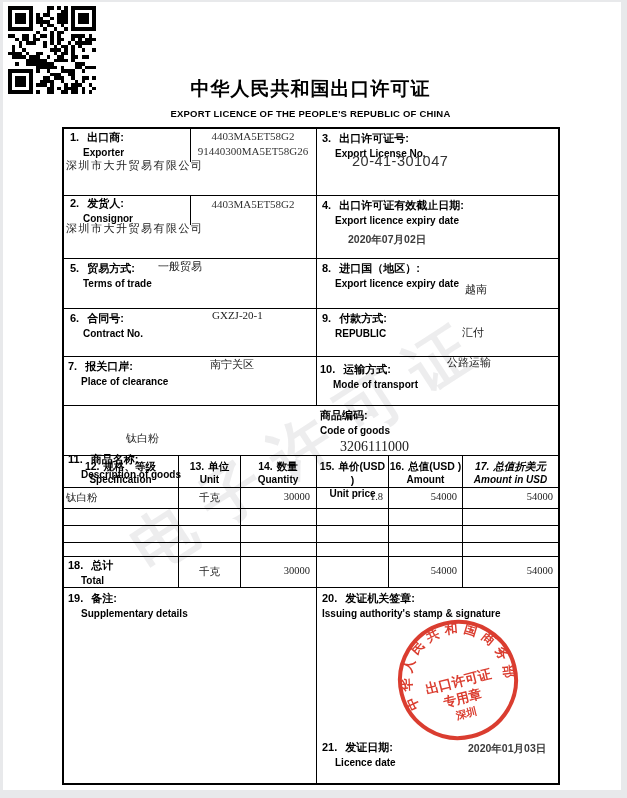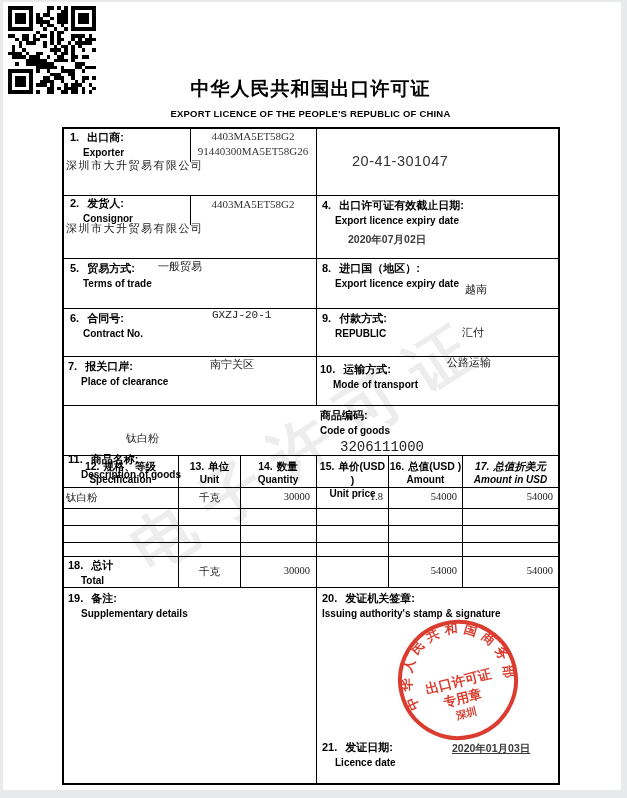--- a/index.html
+++ b/index.html
@@ -9,42 +9,42 @@
   .ln{position:absolute;background:#000;}
   #title{position:absolute;left:62px;top:76px;width:497px;text-align:center;
          font-weight:bold;font-size:19px;letter-spacing:1px;color:#000;}
   #subtitle{position:absolute;left:62px;top:108px;width:497px;text-align:center;
             font-weight:bold;font-size:9.5px;letter-spacing:0.2px;color:#000;}
   .lbl{position:absolute;color:#000;}
   .lbl .cn{font-weight:bold;font-size:11px;line-height:14px;}
   .lbl .no{margin-right:8px;font-weight:bold;}
   .lbl .en{font-weight:bold;font-size:10px;line-height:13px;padding-left:13px;margin-top:2px;}
   .lbl .en.noindent{padding-left:0;}
-  .val{position:absolute;font-family:Liberation Mono, monospace;font-size:11px;color:#222;}
+  .val{position:absolute;font-family:Liberation Serif, serif;font-size:11px;color:#222;}
   .valdate{position:absolute;font-weight:bold;font-size:10.5px;color:#3a3a3a;}
   .codes{position:absolute;left:192px;width:122px;text-align:center;
          font-family:"Liberation Serif",serif;font-size:11px;color:#333;line-height:15px;}
   #f1c{top:129px;} #f2c{top:197px;}
   #f1{left:70px;top:130px;} #f1v{left:66px;top:158px;letter-spacing:1.5px;}
   #f2{left:70px;top:196px;} #f2v{left:66px;top:221px;letter-spacing:1.5px;}
   #f3{left:322px;top:131px;}
   #f3v{left:352px;top:153px;font-family:"Liberation Sans",sans-serif;font-size:14.5px;
        color:#333;letter-spacing:0.5px;}
   #f4{left:322px;top:198px;} #f4v{left:348px;top:233px;}
   #f5{left:70px;top:261px;}  #f5v{left:158px;top:259px;}
   #f6{left:70px;top:311px;}  #f6v{left:212px;top:309px;}
   #f7{left:68px;top:359px;}  #f7v{left:210px;top:357px;}
   #f8{left:322px;top:261px;} #f8v{left:465px;top:282px;}
   #f9{left:322px;top:311px;} #f9v{left:462px;top:325px;}
   #f10{left:320px;top:362px;} #f10v{left:447px;top:355px;}
   #f11{left:68px;top:408px;margin-top:44px;}  #f11v{left:126px;top:431px;}
   #f11b{left:320px;top:408px;} #f11bv{left:340px;top:439px;font-size:14px;}
   #f19{left:68px;top:591px;}
   #f20{left:322px;top:591px;}
-  #f21{left:322px;top:740px;} #f21v{left:452px;top:742px;text-decoration:underline;}
+  #f21{left:322px;top:740px;} #f21v{left:468px;top:742px;}
   .hc{position:absolute;top:459px;text-align:center;color:#000;}
   .hc .cn{font-weight:bold;font-size:10.5px;line-height:14px;}
   .hc .no{margin-right:4px;}
   .hc .en{font-weight:bold;font-size:10px;line-height:13px;}
   #hc12{left:63px;width:115px;} #hc13{left:179px;width:61px;} #hc14{left:241px;width:74px;}
   #hc15{left:317px;width:71px;} #hc16{left:389px;width:73px;} #hc17{left:463px;width:95px;font-style:italic;}
   .cell{position:absolute;font-family:"Liberation Serif",serif;font-size:10.5px;color:#1a1a1a;}
   .r{text-align:right;} .c{text-align:center;}
   #d-spec{left:66px;top:491px;}
   #d-unit{left:179px;top:491px;width:61px;}
@@ -335,20 +335,24 @@
 
   <div class="lbl" id="f2">
     <div class="cn"><span class="no">2.</span><span>发货人:</span></div>
     <div class="en">Consignor</div>
   </div>
   <div class="codes" id="f2c">
     <div>4403MA5ET58G2</div>
   </div>
   <div class="val" id="f2v">深圳市大升贸易有限公司</div>
 
+  <div class="lbl" id="f3">
+    <div class="cn"><span class="no">3.</span><span>出口许可证号:</span></div>
+    <div class="en">Export  License No.</div>
+  </div>
   <div id="f3v" class="val">20-41-301047</div>
 
   <div class="lbl" id="f4">
     <div class="cn"><span class="no">4.</span><span>出口许可证有效截止日期:</span></div>
     <div class="en">Export licence expiry date</div>
   </div>
   <div class="valdate" id="f4v">2020年07月02日</div>
 
   <div class="lbl" id="f5">
     <div class="cn"><span class="no">5.</span><span>贸易方式:</span></div>

